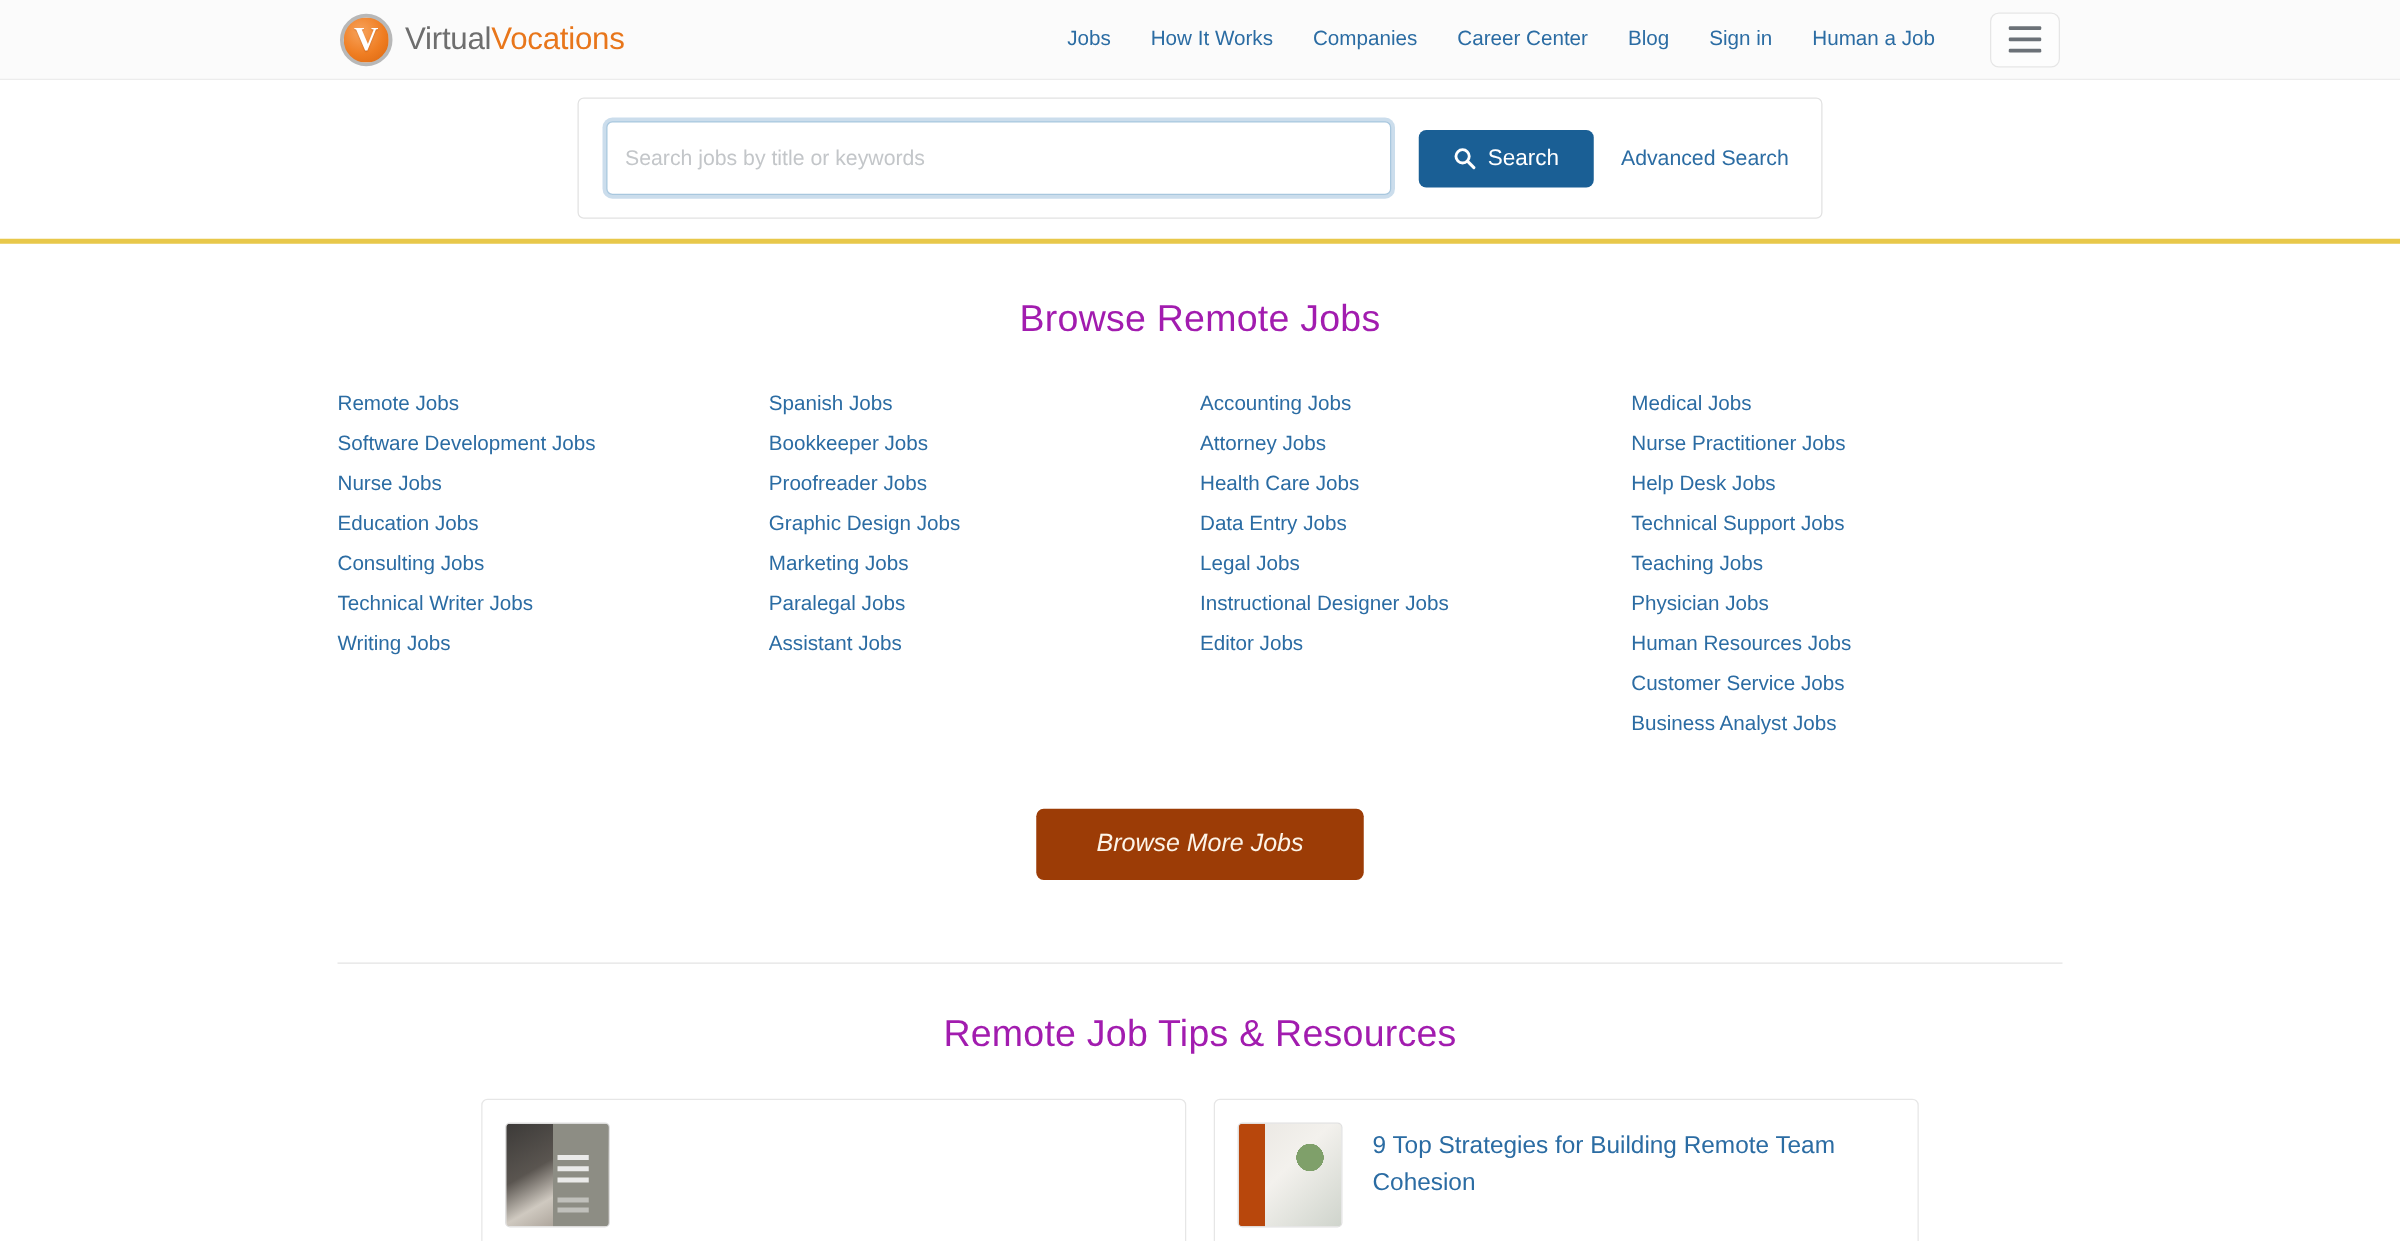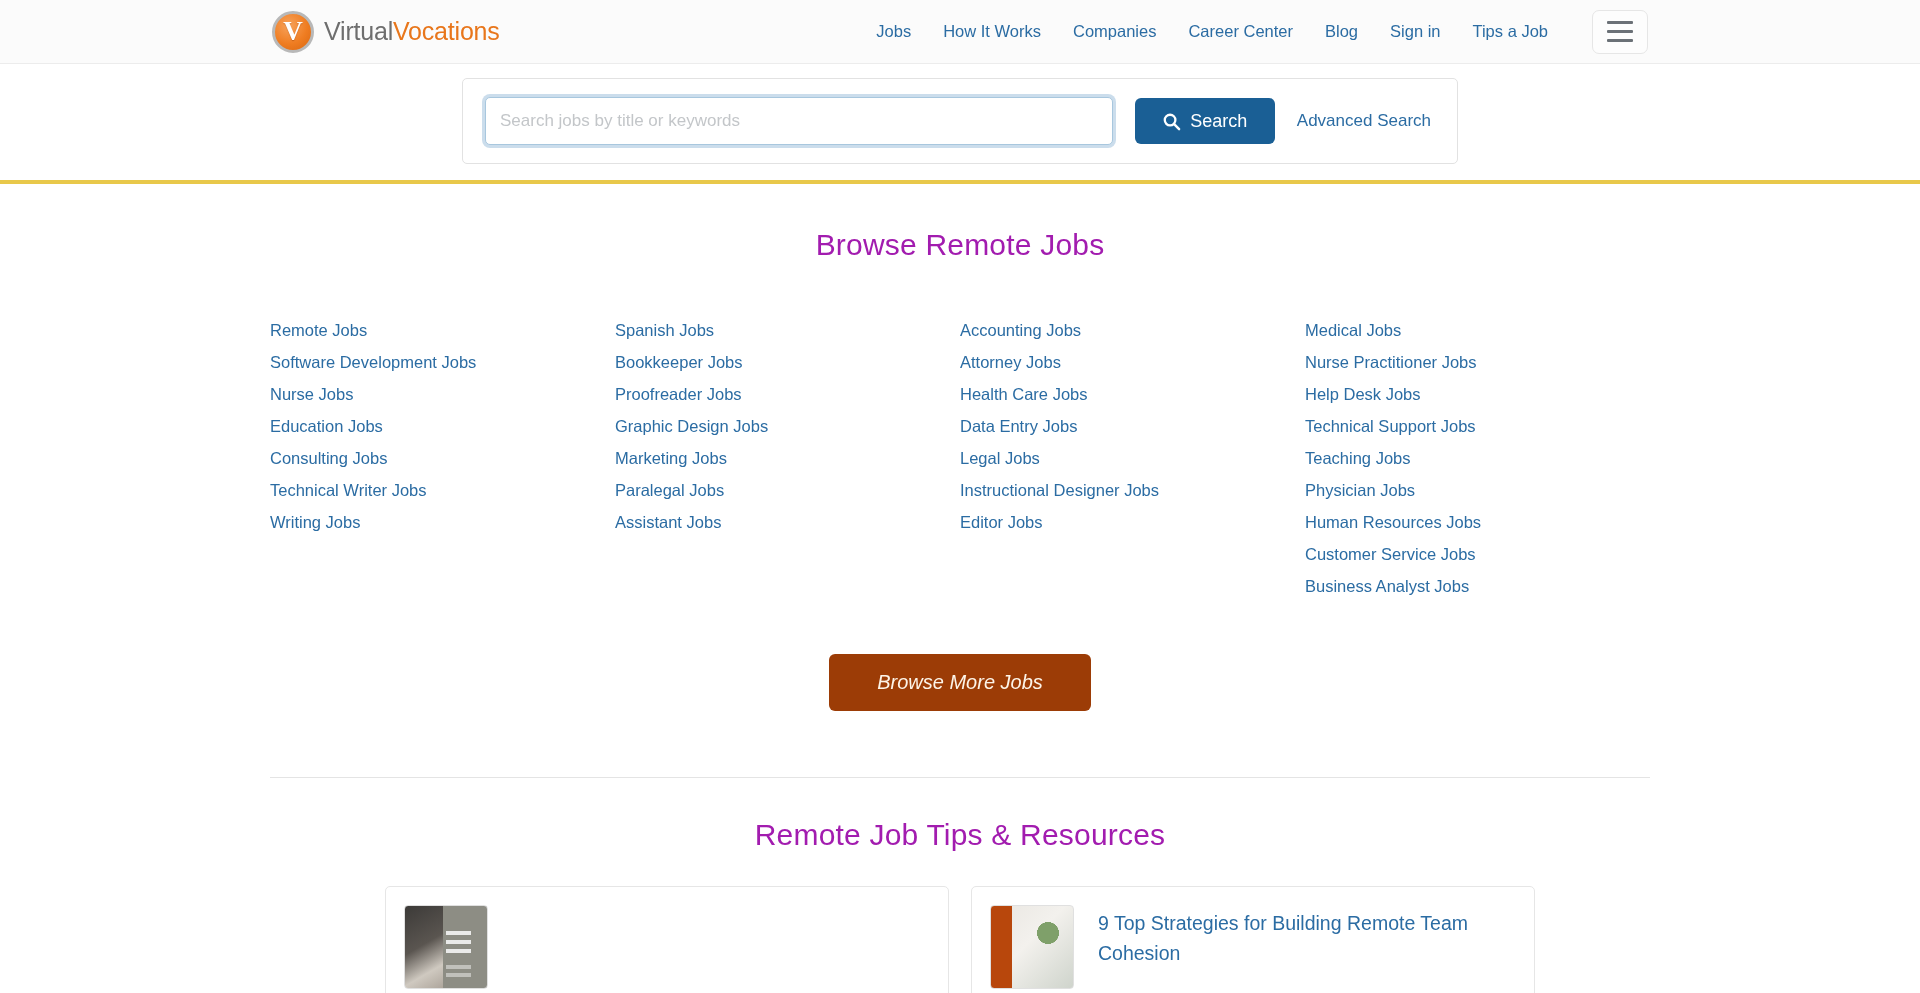--- a/index.html
+++ b/index.html
@@ -109,21 +109,21 @@
     display: flex;
     align-items: center;
     gap: 22px;
   }
   .search-input-shell {
     flex: 1;
     position: relative;
   }
   .search-input {
     width: 100%;
-    height: 48px;
+    height: 59px;
     border: 1px solid #a8c7de;
     border-radius: 5px;
     outline: none;
     font-size: 17px;
     font-family: "Liberation Sans", sans-serif;
     color: #333;
     padding: 0 14px;
     background: #fff;
     box-shadow: 0 0 0 3px rgba(140,180,212,.45);
   }
@@ -161,21 +161,21 @@
   .section-title {
     text-align: center;
     color: #a21caf;
     font-size: 30px;
     font-weight: normal;
     letter-spacing: .2px;
   }
 
   .cat-grid {
     width: 1380px;
-    margin: 52px auto 0;
+    margin: 34px auto 0;
     display: grid;
     grid-template-columns: repeat(4, 1fr);
     column-gap: 0;
   }
   .cat-col { display: flex; flex-direction: column; }
   .cat-col a {
     color: #2b6ca3;
     font-size: 16.5px;
     text-decoration: none;
     line-height: 32px;
@@ -285,21 +285,21 @@
     </div>
   </div>
 
   <div class="nav">
     <a>Jobs</a>
     <a>How It Works</a>
     <a>Companies</a>
     <a>Career Center</a>
     <a>Blog</a>
     <a>Sign in</a>
-    <a>Tips a Job</a>
+    <a>Human a Job</a>
     <div class="hamburger">
       <span></span>
       <span></span>
       <span></span>
     </div>
   </div>
 </div>
 
 <div class="search-band">
   <div class="search-card">

